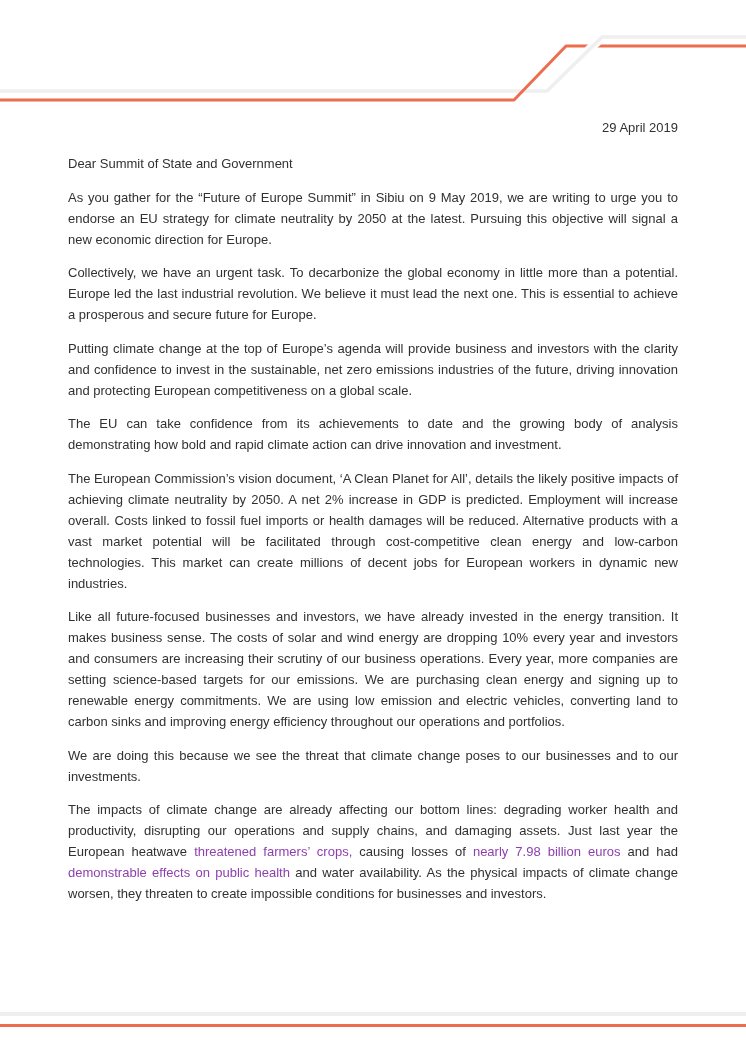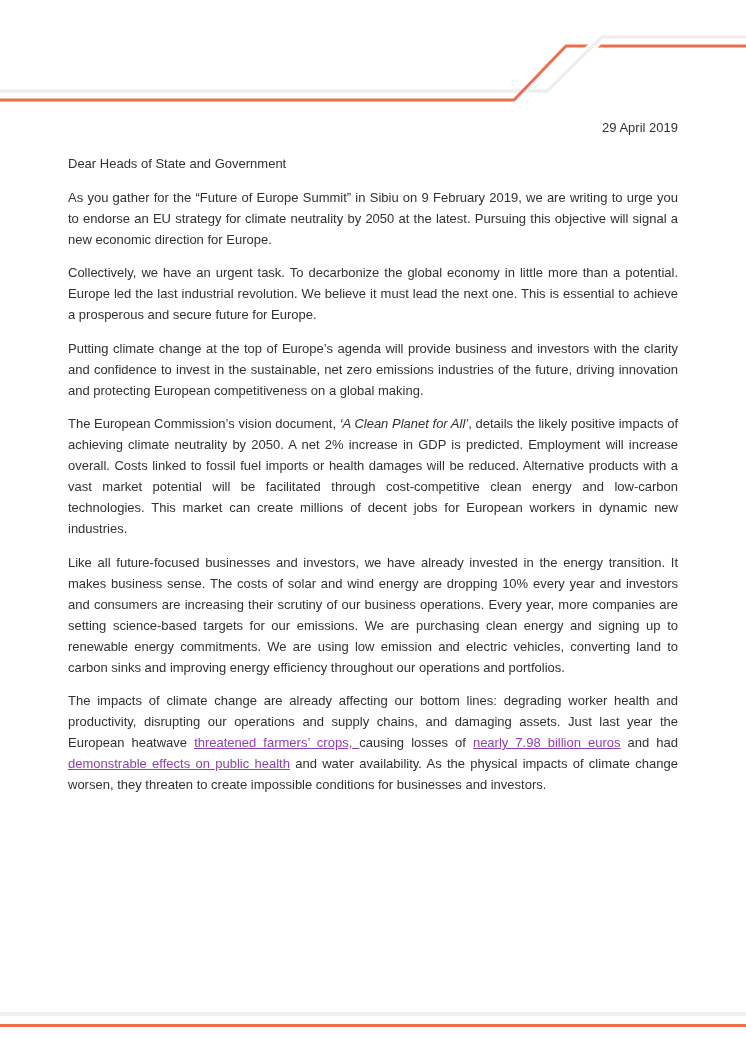--- a/index.html
+++ b/index.html
@@ -38,25 +38,23 @@
     margin: 0 0 15px 0;
   }
   .content p {
     margin: 0 0 12.5px 0;
   }
   .content p.salutation {
     margin-bottom: 12.5px;
     text-align: left;
   }
   .doc-title {
-    font-style: italic;
   }
   a.letter-link {
     color: #8E3FAE;
-    text-decoration: underline;
     cursor: pointer;
   }
   .deco-bottom-gray {
     position: absolute;
     left: 0;
     top: 1012px;
     width: 746px;
     height: 4px;
     background: #EFEFEF;
   }
@@ -81,34 +79,36 @@
     <path d="M0,100 L514,100 L566,46 L746,46" fill="none" stroke="#ED6E4E" stroke-width="3" stroke-linejoin="round"></path>
 
     <path d="M547,91 L602,37 L746,37" fill="none" stroke="#FFFFFF" stroke-width="9" stroke-linecap="butt" stroke-linejoin="round"></path>
     <path d="M547,91 L602,37 L746,37" fill="none" stroke="#EFEFEF" stroke-width="3.5" stroke-linejoin="round"></path>
   </svg>
 
   <div class="content">
 
     <div class="date-line">29 April 2019</div>
 
-    <p class="salutation">Dear Heads of State and Government</p>
+    <p class="salutation">Dear Summit of State and Government</p>
 
-    <p>As you gather for the “Future of Europe Summit” in Sibiu on 9 February 2019, we are writing to urge you to endorse an EU strategy for climate neutrality by 2050 at the latest. Pursuing this objective will signal a new economic direction for Europe.</p>
+    <p>As you gather for the “Future of Europe Summit” in Sibiu on 9 May 2019, we are writing to urge you to endorse an EU strategy for climate neutrality by 2050 at the latest. Pursuing this objective will signal a new economic direction for Europe.</p>
 
     <p>Collectively, we have an urgent task. To decarbonize the global economy in little more than a potential. Europe led the last industrial revolution. We believe it must lead the next one. This is essential to achieve a prosperous and secure future for Europe.</p>
 
-    <p>Putting climate change at the top of Europe’s agenda will provide business and investors with the clarity and confidence to invest in the sustainable, net zero emissions industries of the future, driving innovation and protecting European competitiveness on a global making.</p>
+    <p>Putting climate change at the top of Europe’s agenda will provide business and investors with the clarity and confidence to invest in the sustainable, net zero emissions industries of the future, driving innovation and protecting European competitiveness on a global scale.</p>
 
 
+    <p>The EU can take confidence from its achievements to date and the growing body of analysis demonstrating how bold and rapid climate action can drive innovation and investment.</p>
 
     <p><span>The European Commission’s vision document, </span><span class="doc-title">‘A Clean Planet for All’</span><span>, details the likely positive impacts of achieving climate neutrality by 2050. A net 2% increase in GDP is predicted. Employment will increase overall. Costs linked to fossil fuel imports or health damages will be reduced. Alternative products with a vast market potential will be facilitated through cost-competitive clean energy and low-carbon technologies. This market can create millions of decent jobs for European workers in dynamic new industries.</span></p>
 
     <p>Like all future-focused businesses and investors, we have already invested in the energy transition. It makes business sense. The costs of solar and wind energy are dropping 10% every year and investors and consumers are increasing their scrutiny of our business operations. Every year, more companies are setting science-based targets for our emissions. We are purchasing clean energy and signing up to renewable energy commitments. We are using low emission and electric vehicles, converting land to carbon sinks and improving energy efficiency throughout our operations and portfolios.</p>
 
+    <p>We are doing this because we see the threat that climate change poses to our businesses and to our investments.</p>
 
     <p><span>The impacts of climate change are already affecting our bottom lines: degrading worker health and productivity, disrupting our operations and supply chains, and damaging assets. Just last year the European heatwave </span><a class="letter-link">threatened farmers’ crops, </a><span>causing losses of </span><a class="letter-link">nearly 7.98 billion euros</a><span> and had </span><a class="letter-link">demonstrable effects on public health</a><span> and water availability. As the physical impacts of climate change worsen, they threaten to create impossible conditions for businesses and investors.</span></p>
 
   </div>
 
   <div class="deco-bottom-gray"></div>
   <div class="deco-bottom-orange"></div>
 
 </div>
 

